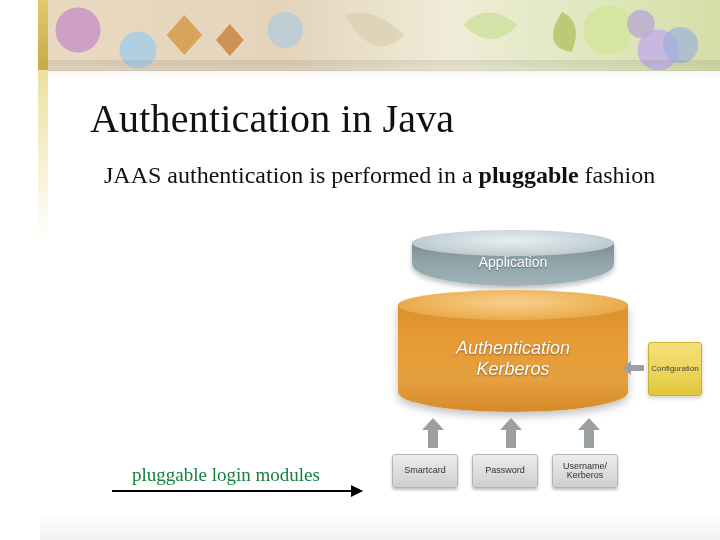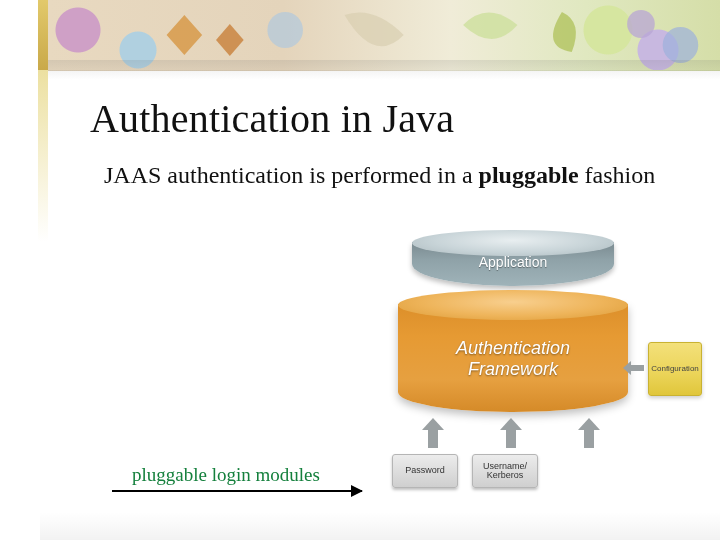--- a/index.html
+++ b/index.html
@@ -344,34 +344,35 @@
       <div class="cyl-body"></div>
       <div class="cyl-top"></div>
       <div class="label">Application</div>
     </div>
 
     <div class="auth-block">
       <div class="cyl-body"></div>
       <div class="cyl-top"></div>
       <div class="label">
         <span>Authentication</span><br>
-        <span>Framework</span>
+        <span>Kerberos</span>
       </div>
     </div>
 
     <div class="config-arrow"></div>
     <div class="config-box">
       <div class="label">Configuration</div>
     </div>
 
     <div class="up-arrow ua1"></div>
     <div class="up-arrow ua2"></div>
     <div class="up-arrow ua3"></div>
 
     <div class="mod-row">
+      <div class="mod">Smartcard</div>
       <div class="mod">Password</div>
       <div class="mod">Username/ Kerberos</div>
     </div>
 
   </div>
 
   <div class="bottom-shade"></div>
 </div>
 
 </body></html>

